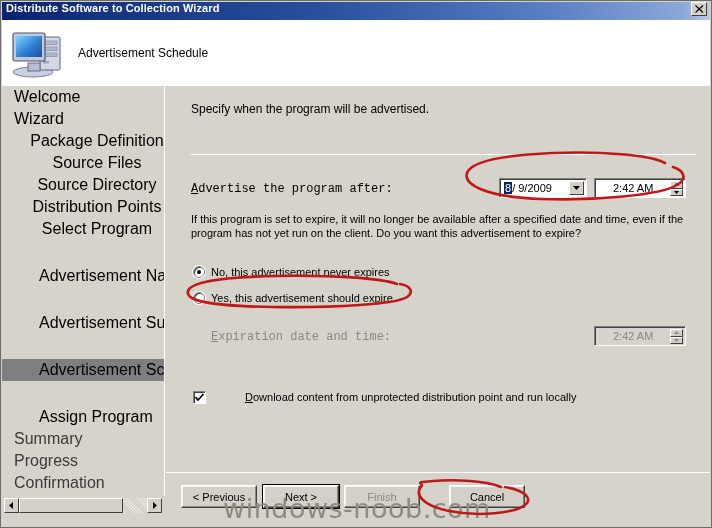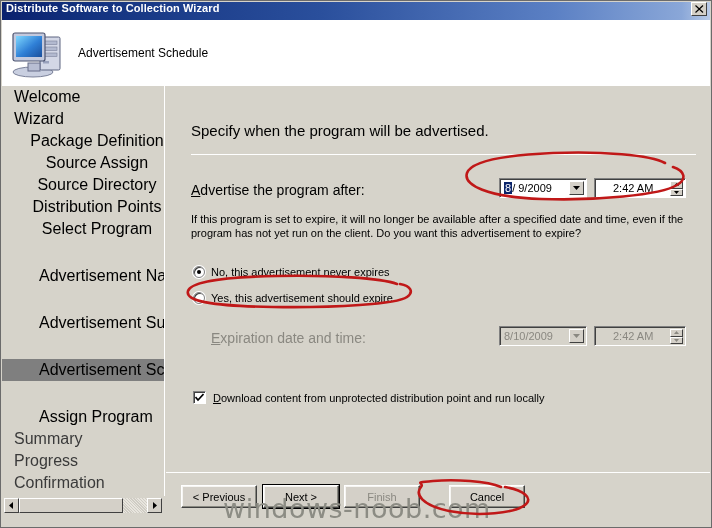--- a/index.html
+++ b/index.html
@@ -154,41 +154,41 @@
   
   .content {
     position: absolute;
     left: 164px; top: 0;
     width: 544px; height: 385px;
     background: #d6d3ca;
     box-sizing: border-box;
   }
   .intro-text {
     position: absolute;
-    left: 25px; top: 36px;
-    font-size: 15px;
+    left: 25px; top: 16px;
+    font-size: 12px;
     color: #000000;
   }
   .hr-line {
     position: absolute;
     left: 25px; top: 68px;
     width: 505px; height: 1px;
     background: #ffffff;
   }
   .row-advertise {
     position: absolute;
     left: 25px; top: 92px;
     width: 510px;
     height: 22px;
   }
   .field-label {
-    font-size: 14px;
-    color: #000000;
-    position: absolute;
-    left: 0; top: 4px;
+    font-size: 12px;
+    color: #000000;
+    position: absolute;
+    left: 0; top: 4px; font-family: Liberation Mono, monospace;
   }
   .field-label.disabled { color: #8a8881; }
   u { text-decoration: underline; }
 
   
   .datebox {
     position: absolute;
     width: 88px; height: 20px;
     background: #ffffff;
     border: 1px solid #808080;
@@ -294,22 +294,23 @@
   .row-expiration {
     position: absolute;
     left: 25px; top: 240px;
     width: 510px; height: 22px;
   }
 
   .check-row {
     position: absolute;
     left: 27px; top: 305px;
     display: flex;
-    align-items: center;
-    cursor: pointer;
+    align-items: flex-start;
+    cursor: pointer;
+    gap: 32px;
   }
   .checkbox {
     width: 13px; height: 13px;
     background: #ffffff;
     border: 1px solid #808080;
     border-right-color: #ffffff;
     border-bottom-color: #ffffff;
     box-shadow: inset 1px 1px 0 #404040;
     box-sizing: border-box;
     position: relative;
@@ -413,21 +414,21 @@
     </svg>
     <span class="header-title">Advertisement Schedule</span>
   </div>
 
   <div class="body-wrap">
 
     <div class="navpane">
       <div class="nav-item">Welcome</div>
       <div class="nav-item">Wizard</div>
       <div class="nav-item lvl2">Package Definition</div>
-      <div class="nav-item lvl2">Source Assign</div>
+      <div class="nav-item lvl2">Source Files</div>
       <div class="nav-item lvl2">Source Directory</div>
       <div class="nav-item lvl2">Distribution Points</div>
       <div class="nav-item lvl2">Select Program</div>
       <div class="nav-item lvl3">Advertisement Name</div>
       <div class="nav-item lvl3">Advertisement Subcollec</div>
       <div class="nav-item lvl3 selected">Advertisement Schedule</div>
       <div class="nav-item lvl3">Assign Program</div>
       <div class="nav-item dim">Summary</div>
       <div class="nav-item dim">Progress</div>
       <div class="nav-item dim">Confirmation</div>
@@ -492,28 +493,20 @@
       </div>
 
       <div class="radio-row" style="top:206px;">
         <span class="radio"></span>
         <span class="radio-label"><span></span><u>Y</u><span>es, this advertisement should expire</span></span>
       </div>
 
       <div class="row-expiration">
         <div class="field-label disabled" style="left:20px;"><u>E</u><span>xpiration date and time:</span></div>
 
-        <div class="datebox disabled" style="left:308px; top:0;">
-          <span>8/10/2009</span>
-          <div class="date-dd">
-            <svg width="7" height="4" viewBox="0 0 7 4">
-                <path d="M0 0 L7 0 L3.5 4 Z" fill="#8a8881"></path>
-              </svg>
-          </div>
-        </div>
 
         <div class="timebox disabled" style="left:403px; top:0;">
           <span>2:42 AM</span>
           <div class="spin">
             <div>
                 <svg width="5" height="3" viewBox="0 0 5 3">
                   <path d="M0 3 L5 3 L2.5 0 Z" fill="#8a8881"></path>
                 </svg>
               </div>
             <div>

